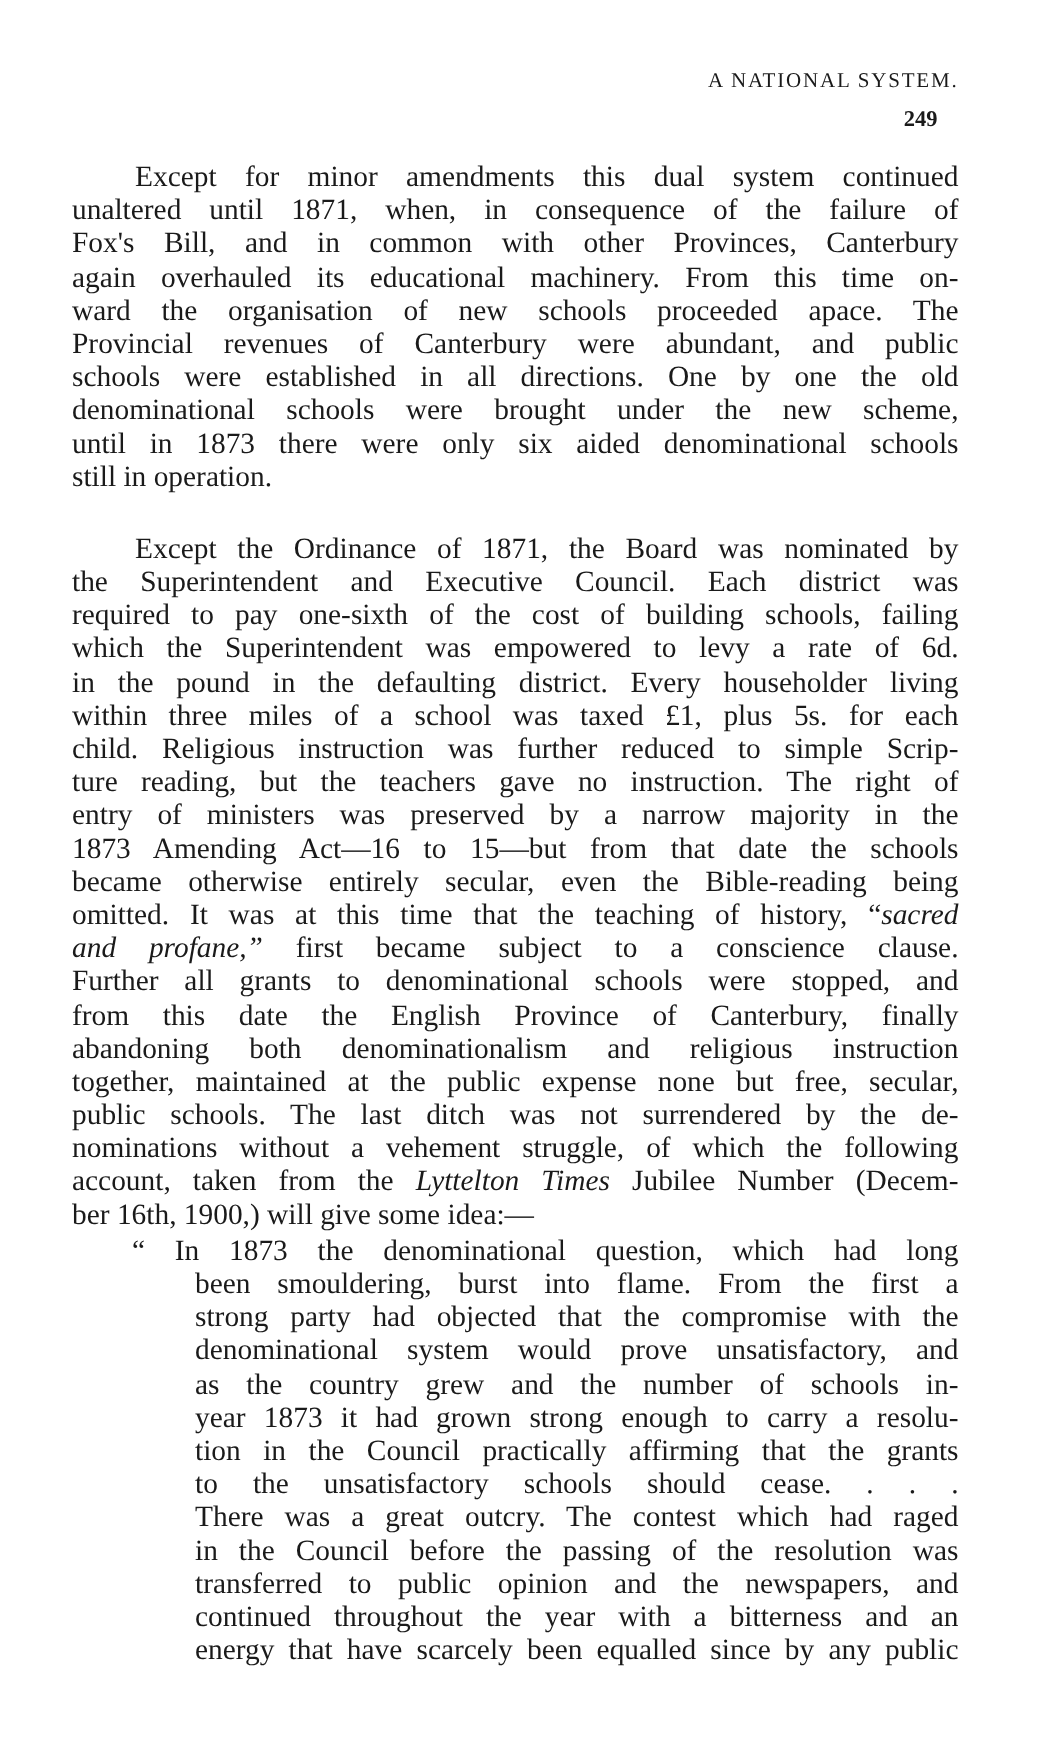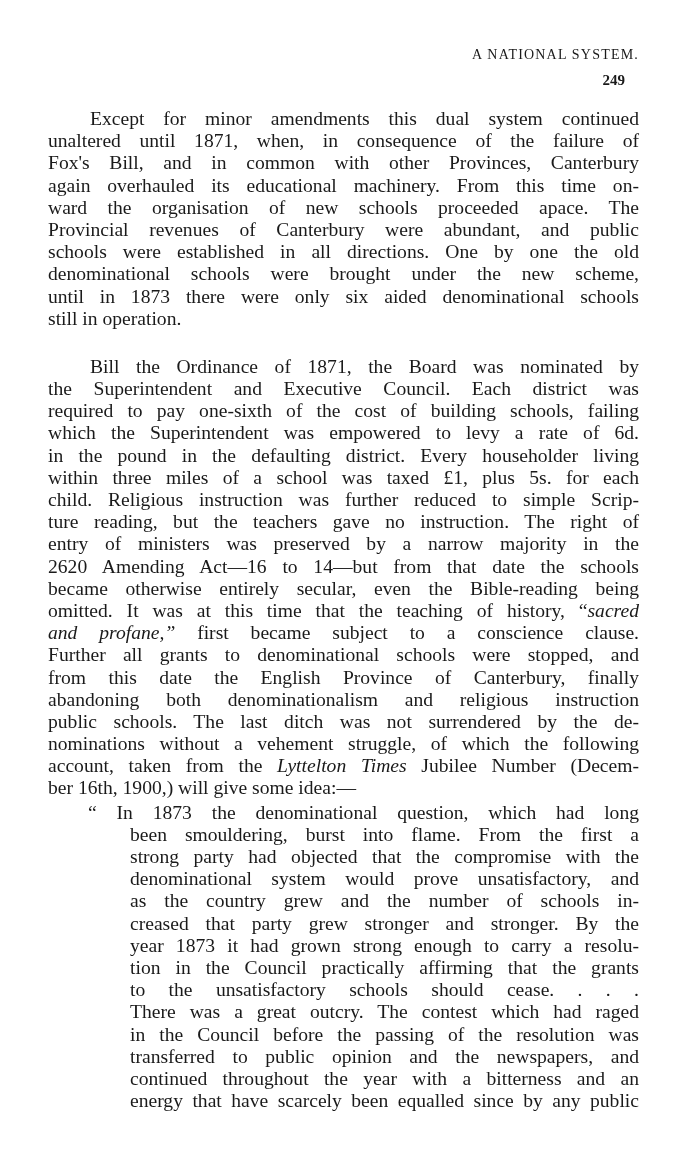--- a/index.html
+++ b/index.html
@@ -34,51 +34,51 @@
       <span class="line">again overhauled its educational machinery.  From this time on-</span>
       <span class="line">ward the organisation of new schools proceeded apace.  The</span>
       <span class="line">Provincial revenues of Canterbury were abundant, and public</span>
       <span class="line">schools were established in all directions.  One by one the old</span>
       <span class="line">denominational schools were brought under the new scheme,</span>
       <span class="line">until in 1873 there were only six aided denominational schools</span>
       <span class="line last">still in operation.</span>
     </div>
 
     <div>
-      <span class="line indent">Bill the Ordinance of 1871, the Board was nominated by</span>
+      <span class="line indent">Except the Ordinance of 1871, the Board was nominated by</span>
       <span class="line">the Superintendent and Executive Council.  Each district was</span>
       <span class="line">required to pay one-sixth of the cost of building schools, failing</span>
       <span class="line">which the Superintendent was empowered to levy a rate of 6d.</span>
       <span class="line">in the pound in the defaulting district.  Every householder living</span>
       <span class="line">within three miles of a school was taxed £1, plus 5s. for each</span>
       <span class="line">child.  Religious instruction was further reduced to simple Scrip-</span>
       <span class="line">ture reading, but the teachers gave no instruction.  The right of</span>
       <span class="line">entry of ministers was preserved by a narrow majority in the</span>
-      <span class="line">2620 Amending Act—16 to 14—but from that date the schools</span>
+      <span class="line">1873 Amending Act—16 to 15—but from that date the schools</span>
       <span class="line">became otherwise entirely secular, even the Bible-reading being</span>
       <span class="line"><span>omitted.  It was at this time that the teaching of history, “</span><i>sacred</i></span>
       <span class="line"><i>and profane,”</i><span> first became subject to a conscience clause.</span></span>
       <span class="line">Further all grants to denominational schools were stopped, and</span>
       <span class="line">from this date the English Province of Canterbury, finally</span>
       <span class="line">abandoning both denominationalism and religious instruction</span>
+      <span class="line">together, maintained at the public expense none but free, secular,</span>
       <span class="line">public schools.  The last ditch was not surrendered by the de-</span>
       <span class="line">nominations without a vehement struggle, of which the following</span>
       <span class="line"><span>account, taken from the </span><i>Lyttelton Times</i><span> Jubilee Number (Decem-</span></span>
       <span class="line last">ber 16th, 1900,) will give some idea:—</span>
     </div>
 
     <div class="gap"></div>
 
     <div>
       <span class="line quote-first">“ In 1873 the denominational question, which had long</span>
       <span class="line quote">been smouldering, burst into flame.  From the first a</span>
       <span class="line quote">strong party had objected that the compromise with the</span>
       <span class="line quote">denominational system would prove unsatisfactory, and</span>
       <span class="line quote">as the country grew and the number of schools in-</span>
-      <span class="line quote">creased that party grew stronger and stronger.  By the</span>
       <span class="line quote">year 1873 it had grown strong enough to carry a resolu-</span>
       <span class="line quote">tion in the Council practically affirming that the grants</span>
       <span class="line quote">to the unsatisfactory schools should cease.  .  .  .</span>
       <span class="line quote">There was a great outcry.  The contest which had raged</span>
       <span class="line quote">in the Council before the passing of the resolution was</span>
       <span class="line quote">transferred to public opinion and the newspapers, and</span>
       <span class="line quote">continued throughout the year with a bitterness and an</span>
       <span class="line quote">energy that have scarcely been equalled since by any public</span>
     </div>
   </div>

